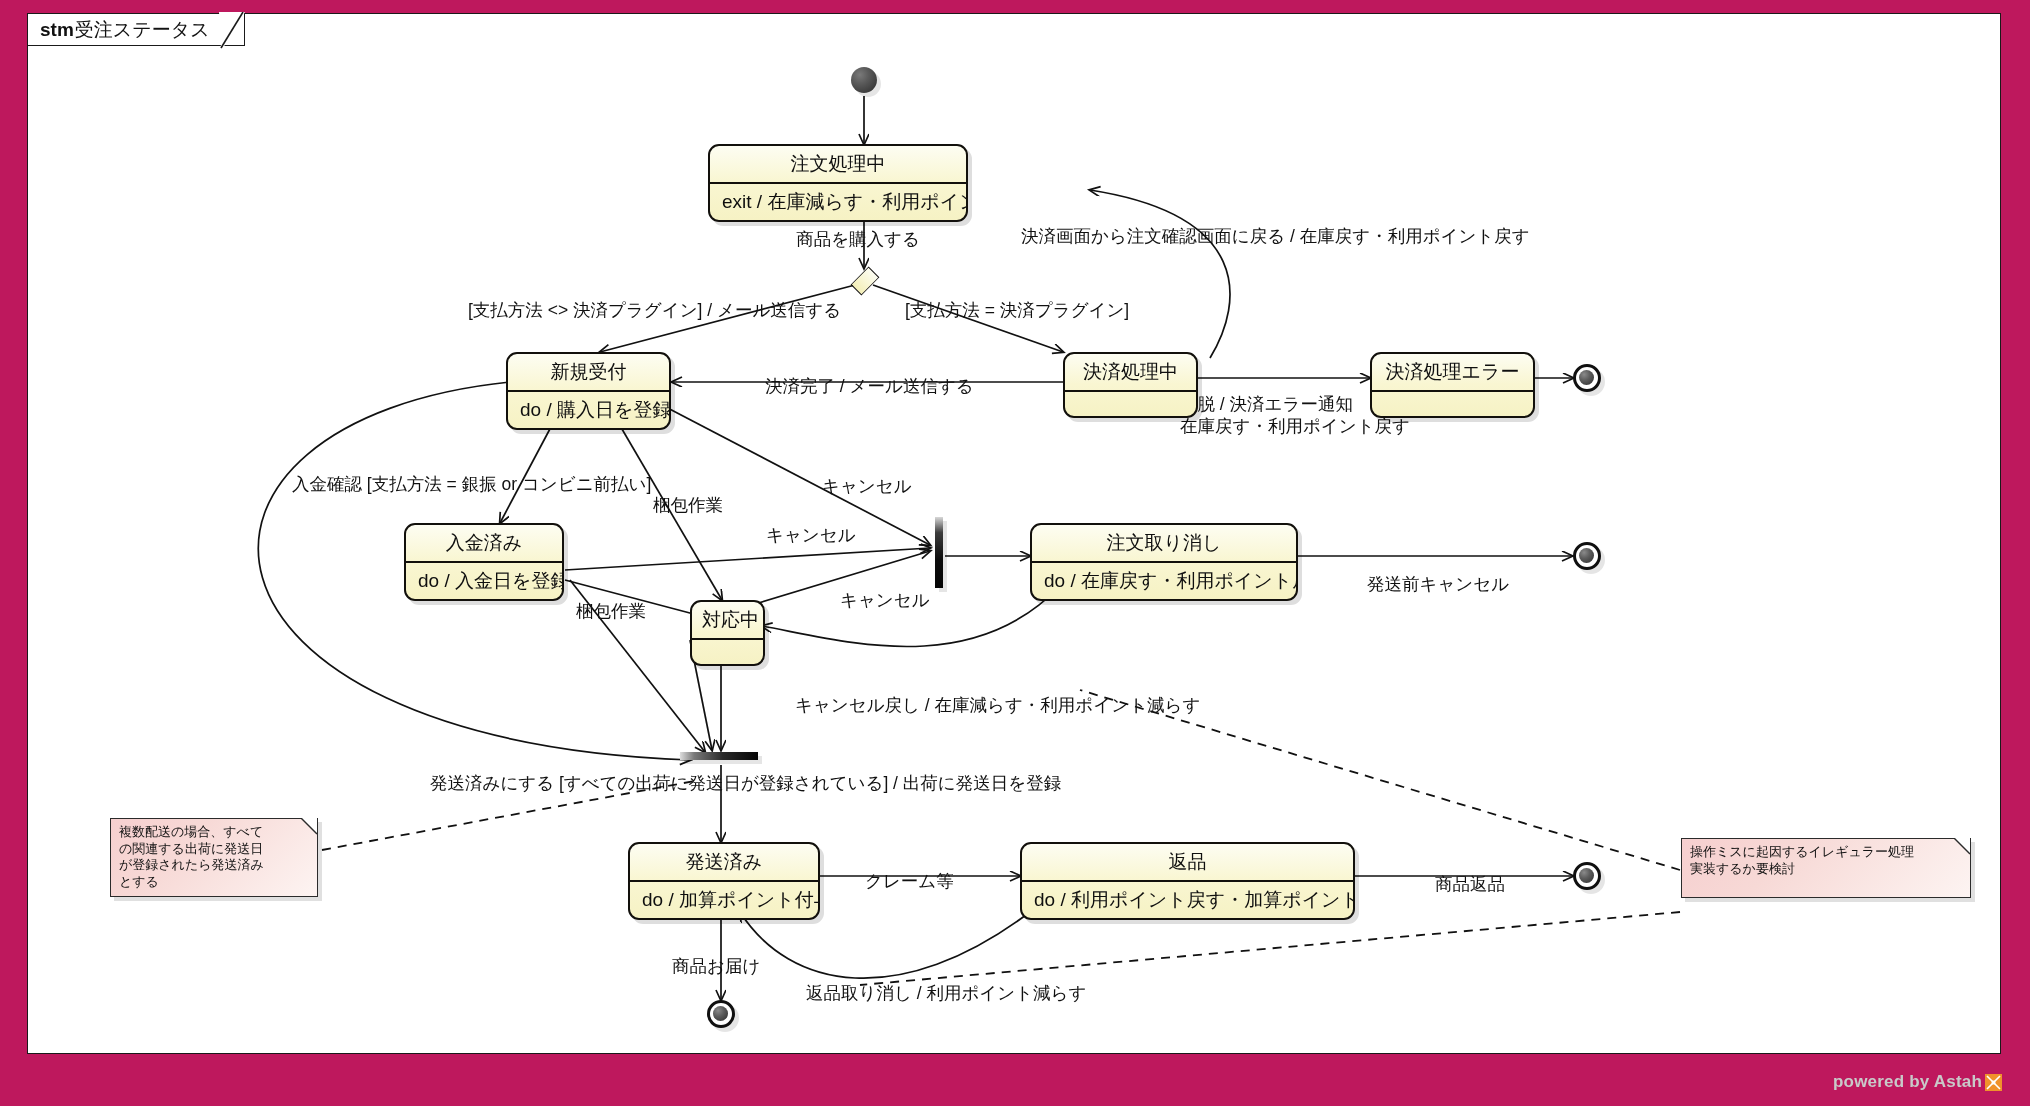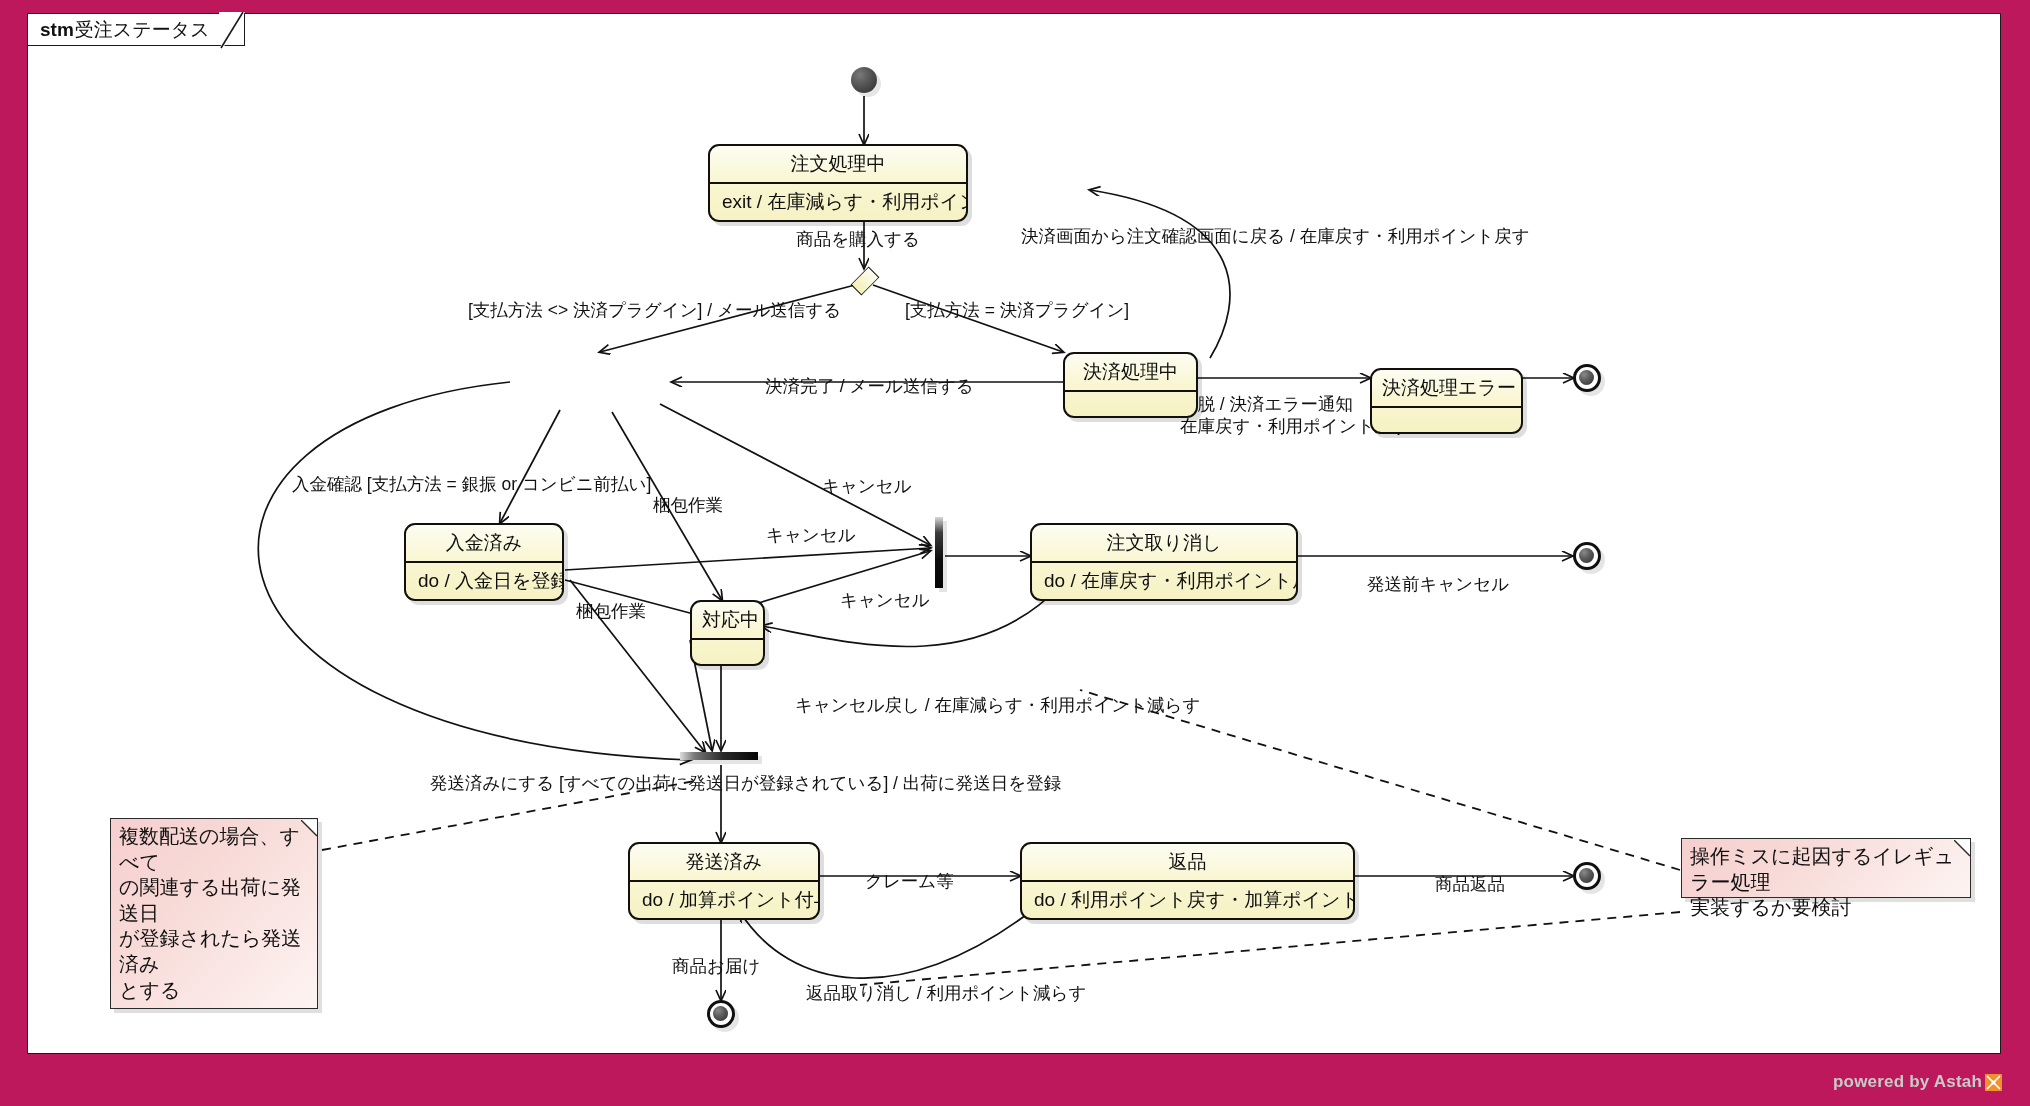--- a/index.html
+++ b/index.html
@@ -146,21 +146,21 @@
     box-shadow: 4px 4px 0 rgba(0,0,0,0.10);
     z-index: 3;
   }
 
   
   .note {
     position: absolute;
     border: 1.7px solid #2b2b2b;
     background: linear-gradient(135deg,#f6cfcf 0%, #f7d9d6 35%, #fdf4f2 100%);
     box-shadow: 4px 4px 0 rgba(0,0,0,0.12);
-    font-size: 20px;
+    font-size: 13px;
     line-height: 1.28;
     color: #111;
     padding: 5px 8px;
     z-index: 4;
   }
   .note .foldline {
     position: absolute;
     right: -1px; top: -1px;
     width: 17px; height: 17px;
   }
@@ -289,28 +289,33 @@
   <div class="final" style="left:707px; top:1000px;"></div>
   <div class="bar-v" style="left:935px; top:517px; height:71px;"></div>
   <div class="bar-h" style="left:680px; top:752px; width:78px;"></div>
 
   <div class="state" style="left:708px; top:144px; width:260px;">
     <div class="name">注文処理中</div>
     <div class="sep"></div>
     <div class="body">exit / 在庫減らす・利用ポイント減らす</div>
   </div>
 
+  <div class="state" style="left:506px; top:352px; width:165px;">
+    <div class="name">新規受付</div>
+    <div class="sep"></div>
+    <div class="body">do / 購入日を登録</div>
+  </div>
 
   <div class="state empty" style="left:1063px; top:352px; width:135px;">
     <div class="name">決済処理中</div>
     <div class="sep"></div>
     <div class="body"></div>
   </div>
 
-  <div class="state empty" style="left:1370px; top:352px; width:153px;margin-top:16px;">
+  <div class="state empty" style="left:1370px; top:352px; width:165px;">
     <div class="name">決済処理エラー</div>
     <div class="sep"></div>
     <div class="body"></div>
   </div>
 
   <div class="state" style="left:404px; top:523px; width:160px;">
     <div class="name">入金済み</div>
     <div class="sep"></div>
     <div class="body">do / 入金日を登録</div>
   </div>

